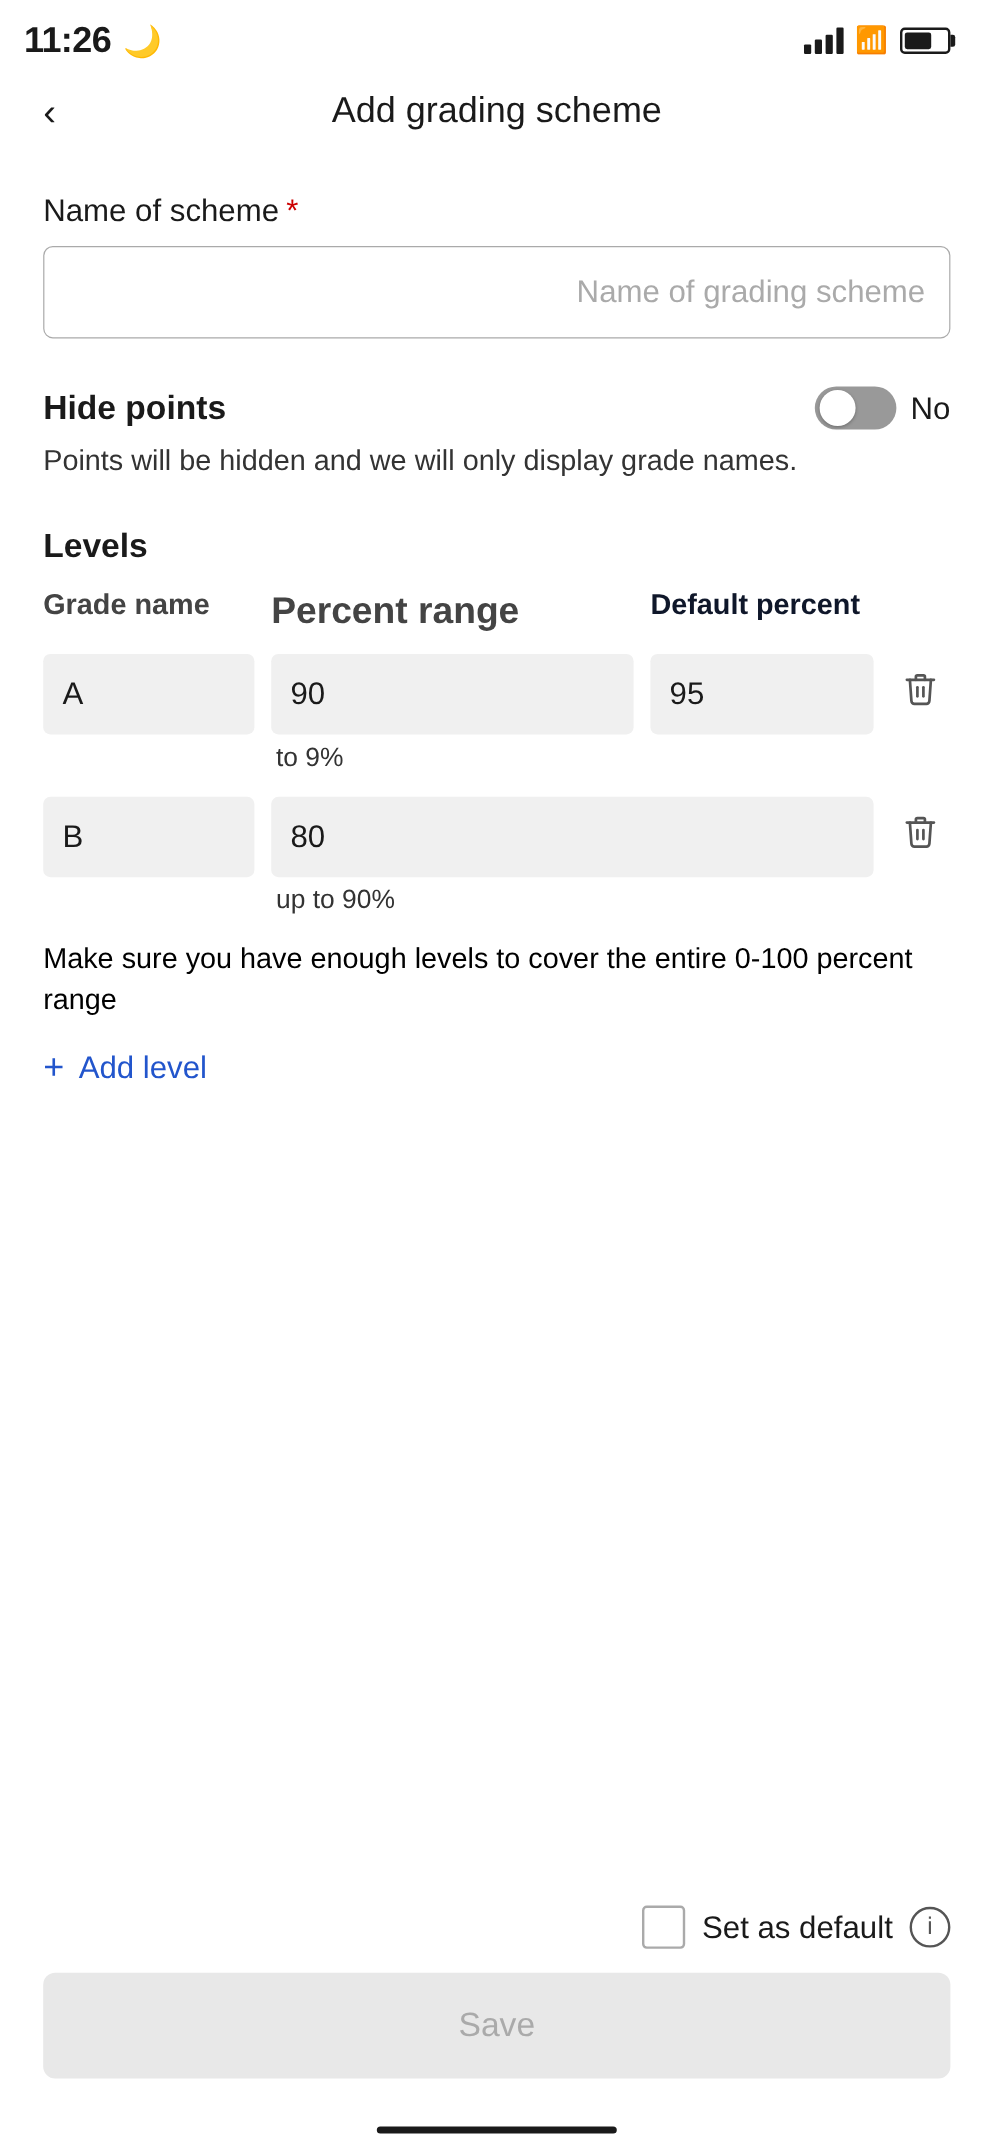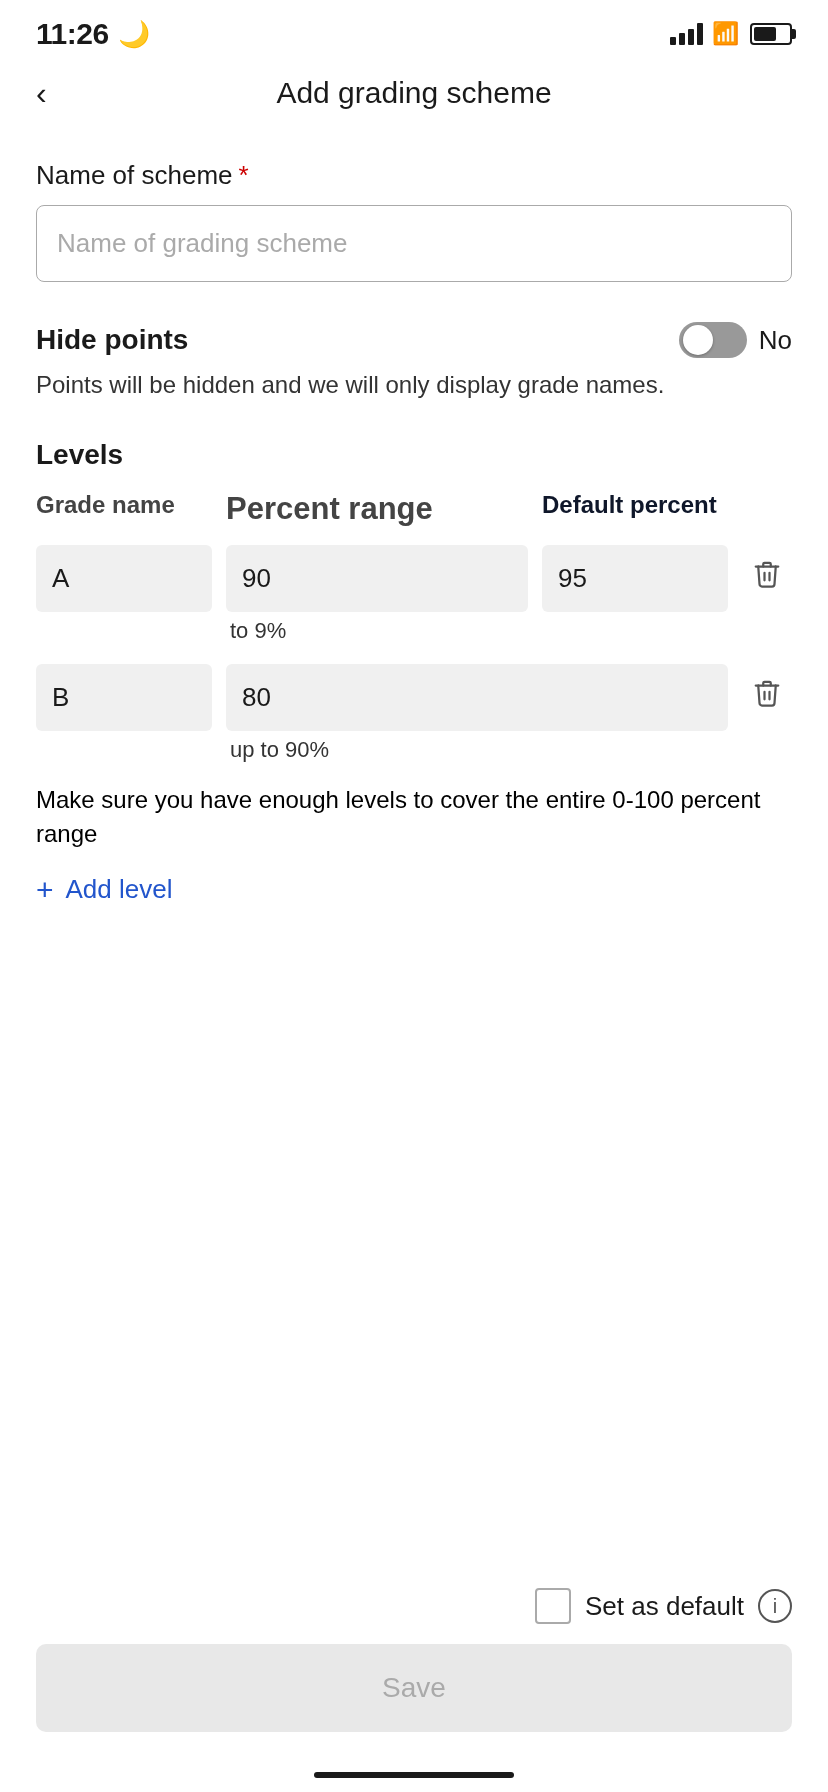--- a/index.html
+++ b/index.html
@@ -12,21 +12,21 @@
       font-family: -apple-system, BlinkMacSystemFont, 'Helvetica Neue', Arial, sans-serif;
       color: #1a1a1a;
       position: relative;
     }
 
     
     .status-bar {
       display: flex;
       justify-content: space-between;
       align-items: center;
-      padding: 18px 36px 10px 36px;
+      padding: 18px 36px 10px 20px;
       height: 60px;
     }
     .status-time {
       font-size: 30px;
       font-weight: 600;
       letter-spacing: -0.5px;
     }
     .status-icons {
       display: flex;
       align-items: center;
@@ -118,20 +118,21 @@
     }
     .text-input {
       width: 100%;
       border: 1.5px solid #aaaaaa;
       border-radius: 8px;
       padding: 22px 20px;
       font-size: 26px;
       color: #0f766e;
       outline: none;
       background: #ffffff;
+      text-align: right;
     }
     .text-input::placeholder {
       color: #aaaaaa;
     }
 
     
     .hide-points-section {
       margin-top: 40px;
     }
     .hide-points-row {

